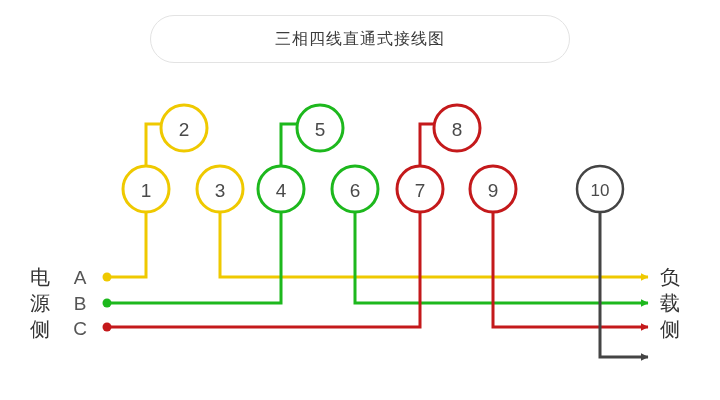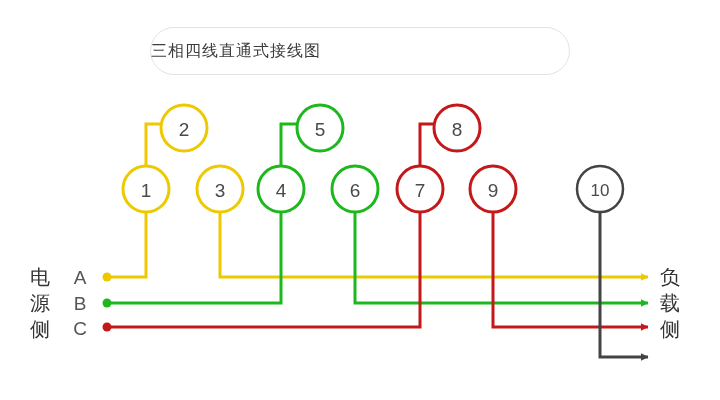--- a/index.html
+++ b/index.html
@@ -16,30 +16,30 @@
   }
   #app {
     position: relative;
     width: 720px;
     height: 400px;
     background: #ffffff;
   }
   .title-pill {
     position: absolute;
     left: 150px;
-    top: 27px;
+    top: 15px;
     width: 420px;
     height: 48px;
     box-sizing: border-box;
     border: 1px solid #e3e3e3;
     border-radius: 24px;
     background: #ffffff;
     display: flex;
     align-items: center;
-    justify-content: flex-start;
+    justify-content: center;
   }
   .title-text {
     font-size: 16px;
     color: #3c3c3c;
     letter-spacing: 1px;
     font-family: "Liberation Sans", sans-serif;
     white-space: nowrap;
   }
   svg#diagram {
     position: absolute;

